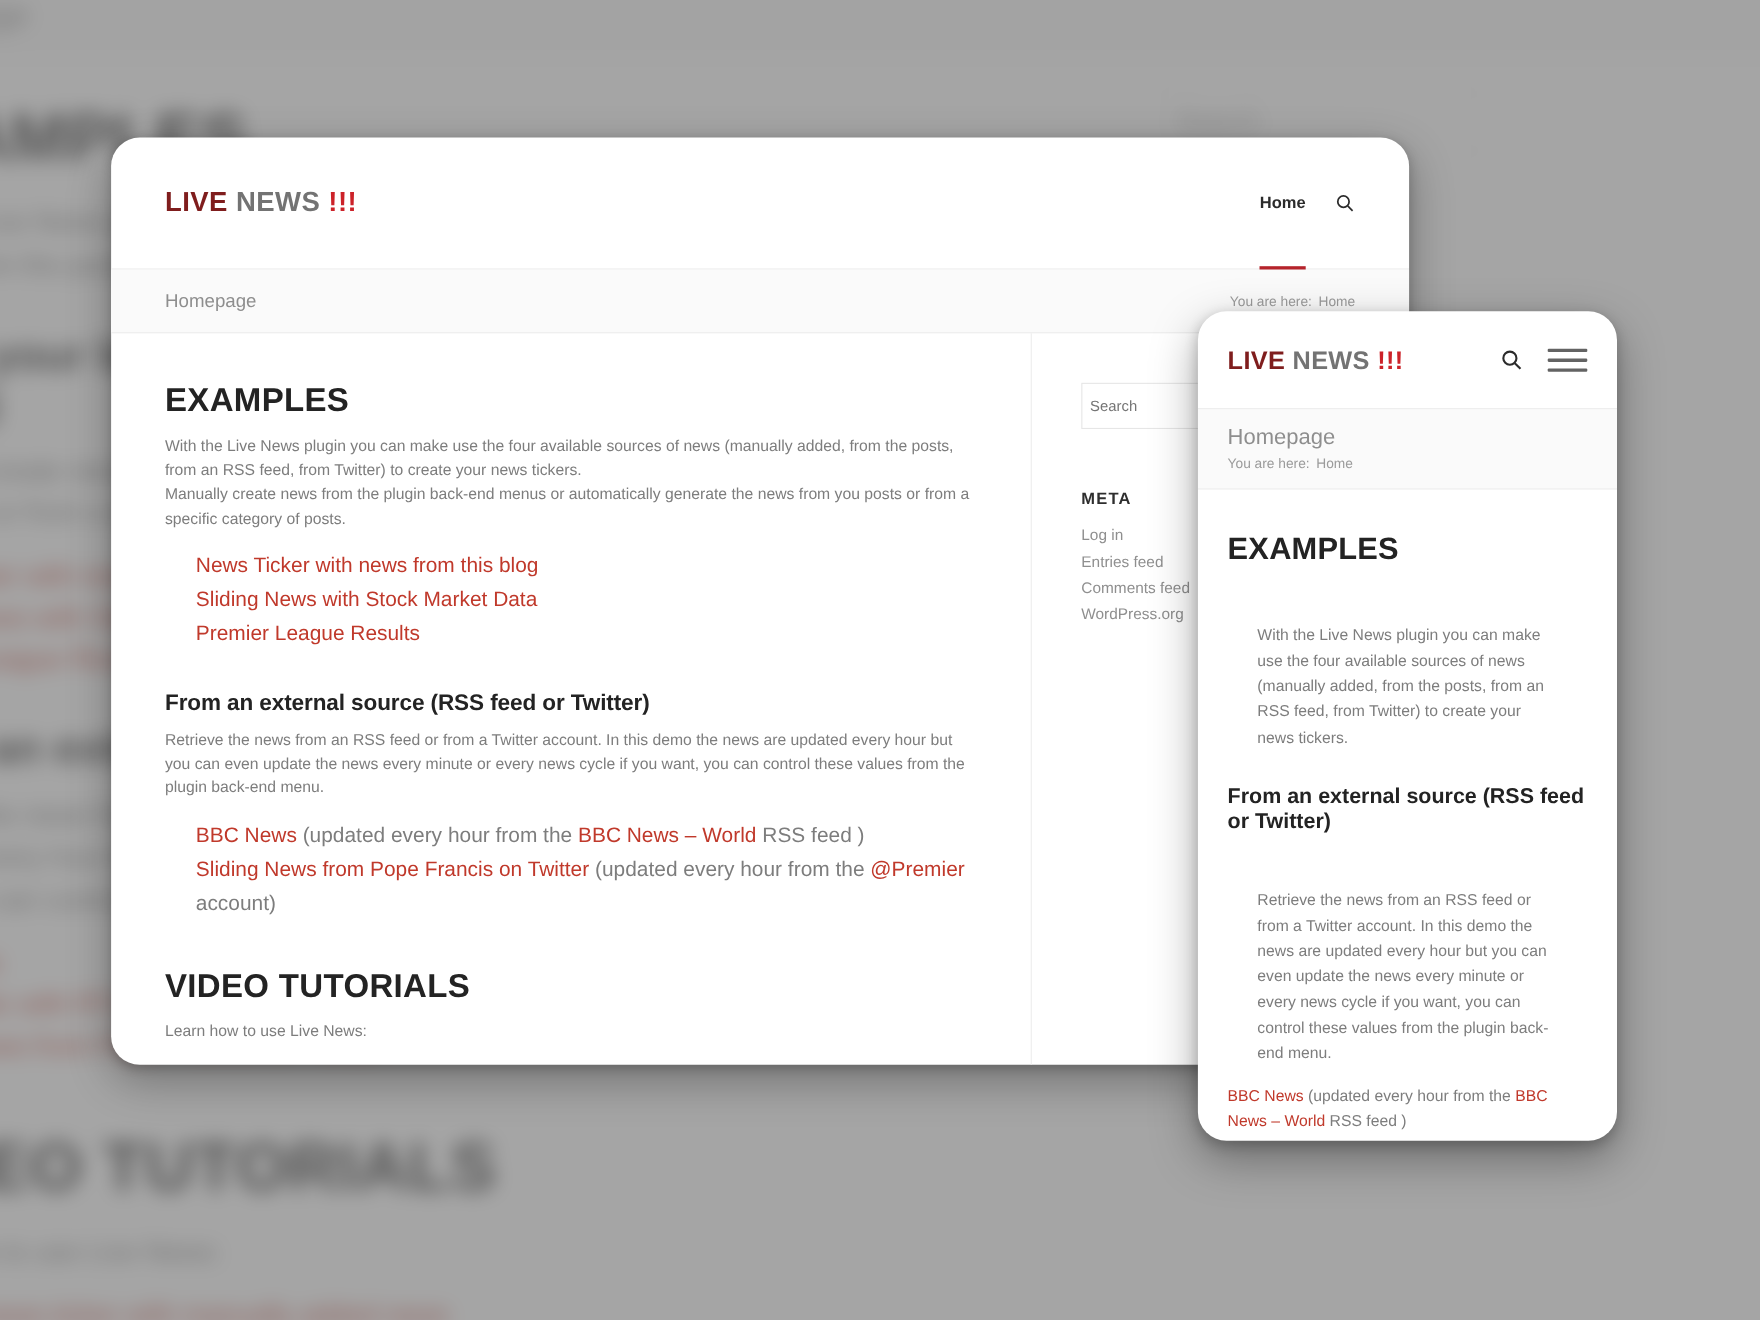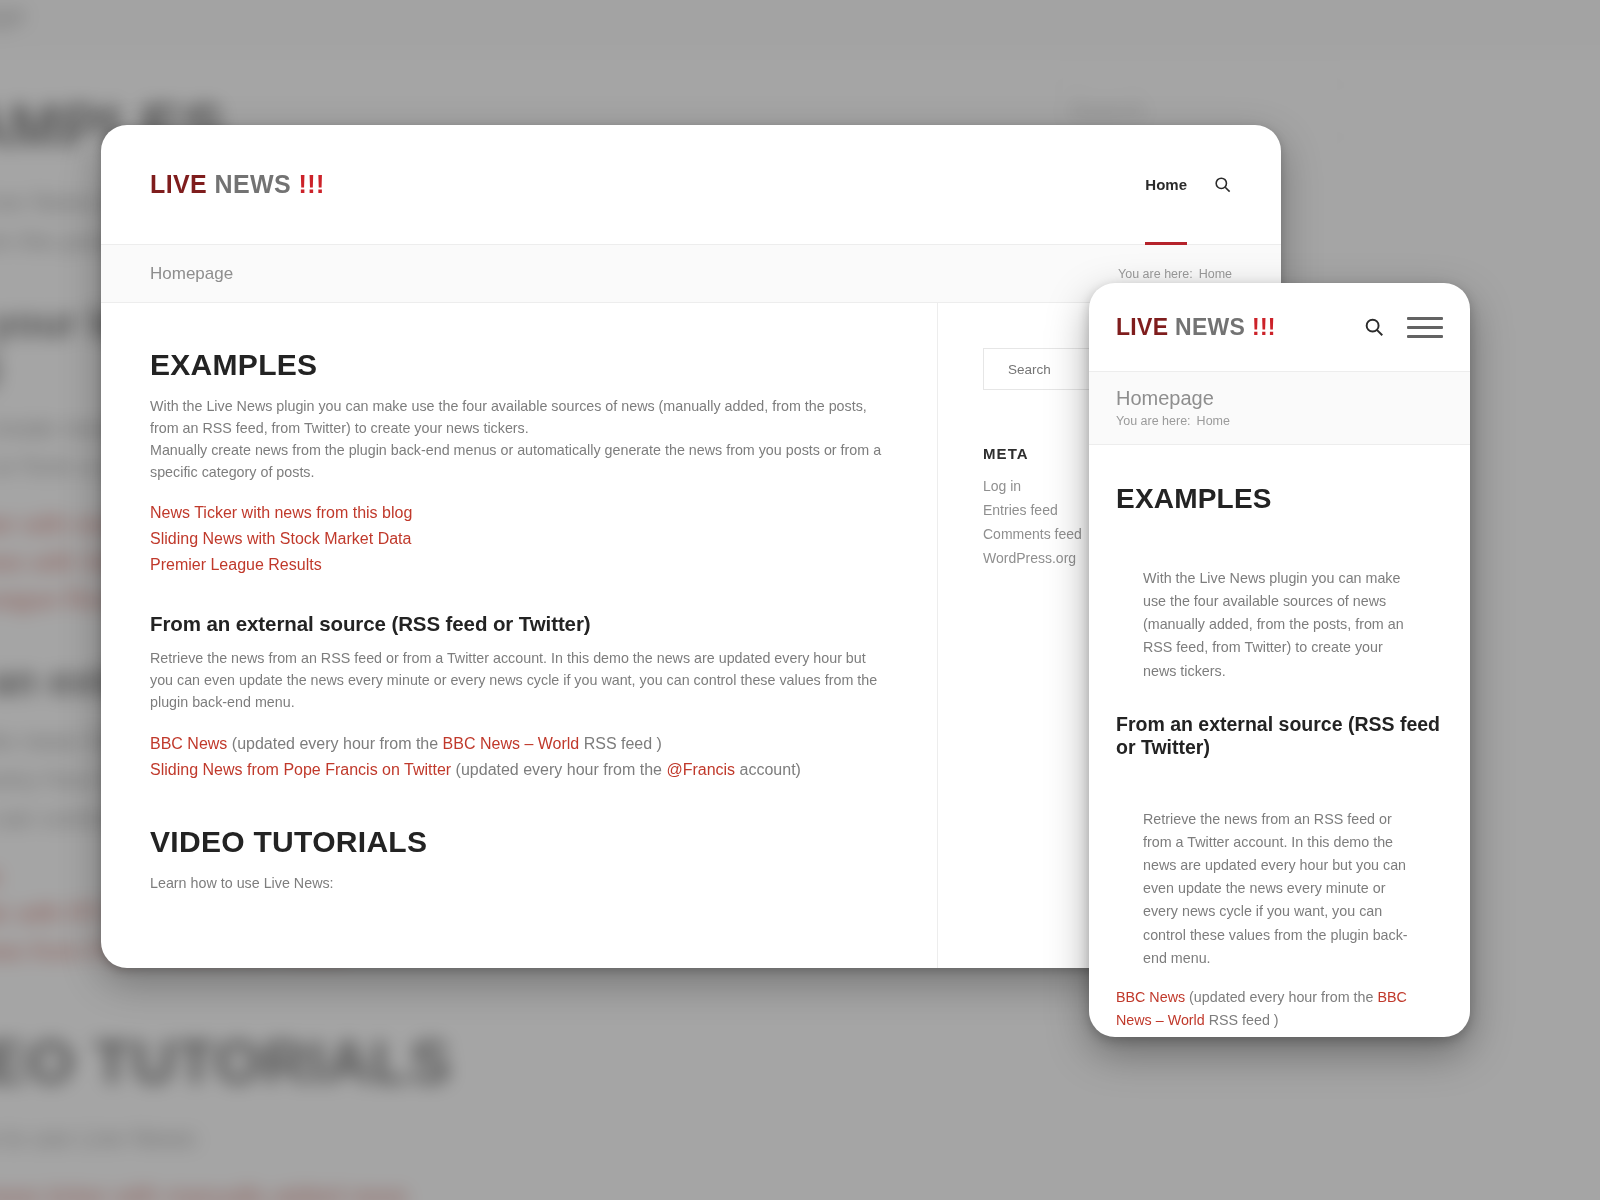--- a/index.html
+++ b/index.html
@@ -111,28 +111,28 @@
     letter-spacing: .3px; margin-bottom: 14px;
   }
   h2.sub {
     font-size: 20.5px; font-weight: bold; color: #232323;
     margin: 34px 0 12px; letter-spacing: -.1px;
   }
   p.body {
     font-size: 14.3px; color: #7d7d7d; line-height: 1.53;
   }
   .linklist { margin-top: 17px; }
-  .linklist .row { font-size: 16px; line-height: 1.62; color: #7d7d7d; }
+  .linklist .row { font-size: 19px; line-height: 1.62; color: #7d7d7d; margin-left: 28px; }
   a.red { color: #c0392b; text-decoration: none; cursor: pointer; }
 
   .side-search {
     width: 210px; height: 42px;
     border: 1px solid #e6e6e6; background: #fff;
     font-size: 13.5px; color: #9d9d9d;
-    padding: 0 24px; outline: none;
+    padding: 0 7px; outline: none;
     font-family: "Liberation Sans", sans-serif;
   }
   .meta-h {
     font-size: 15px; font-weight: bold; color: #2e2e2e;
     letter-spacing: 1.1px; margin: 55px 0 12px;
   }
   .meta-i {
     font-size: 14px; color: #8f8f8f; line-height: 1.72;
     display: block; text-decoration: none; cursor: pointer;
   }
@@ -259,21 +259,21 @@
       <div class="linklist">
         <div class="row"><a class="red">News Ticker with news from this blog</a></div>
         <div class="row"><a class="red">Sliding News with Stock Market Data</a></div>
         <div class="row"><a class="red">Premier League Results</a></div>
       </div>
 
       <h2 class="sub">From an external source (RSS feed or Twitter)</h2>
       <p class="body">Retrieve the news from an RSS feed or from a Twitter account. In this demo the news are updated every hour but you can even update the news every minute or every news cycle if you want, you can control these values from the plugin back-end menu.</p>
       <div class="linklist">
         <div class="row"><a class="red">BBC News</a><span> (updated every hour from the </span><a class="red">BBC News – World</a><span> RSS feed )</span></div>
-        <div class="row"><a class="red">Sliding News from Pope Francis on Twitter</a><span> (updated every hour from the </span><a class="red">@Francis</a><span> account)</span></div>
+        <div class="row"><a class="red">Sliding News from Pope Francis on Twitter</a><span> (updated every hour from the </span><a class="red">@Premier</a><span> account)</span></div>
       </div>
 
       <h1 class="sect" style="margin-top:42px">VIDEO TUTORIALS</h1>
       <p class="body">Learn how to use Live News:</p>
 
     </div>
 
     <div class="d-sep"></div>
 
     <div class="d-side">

